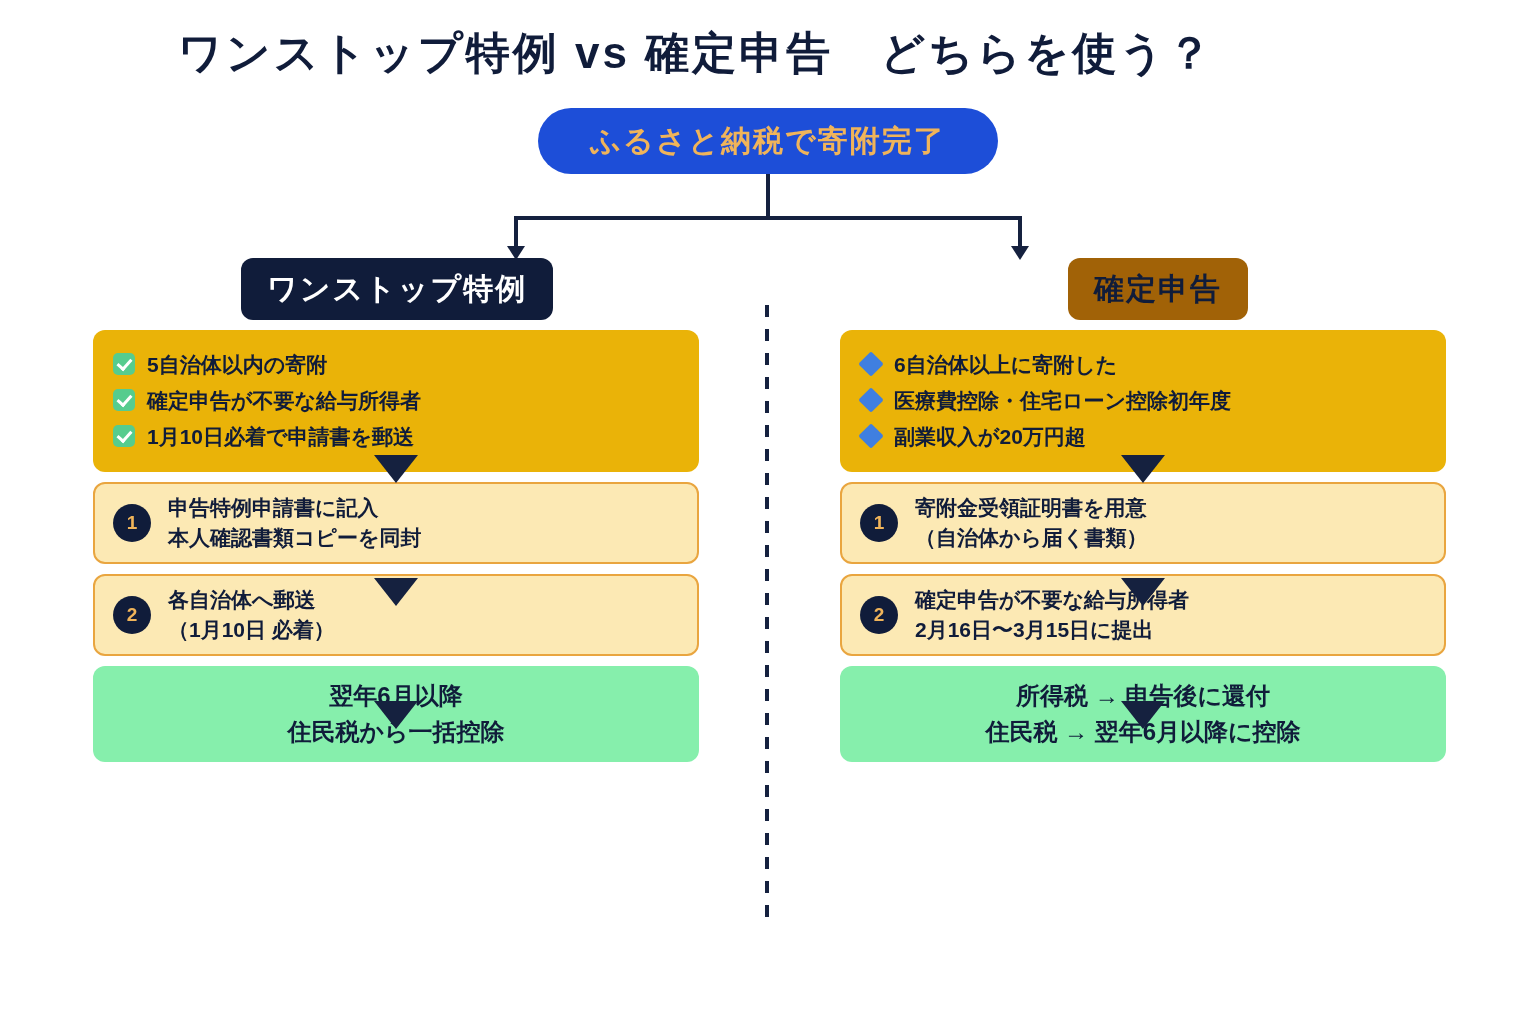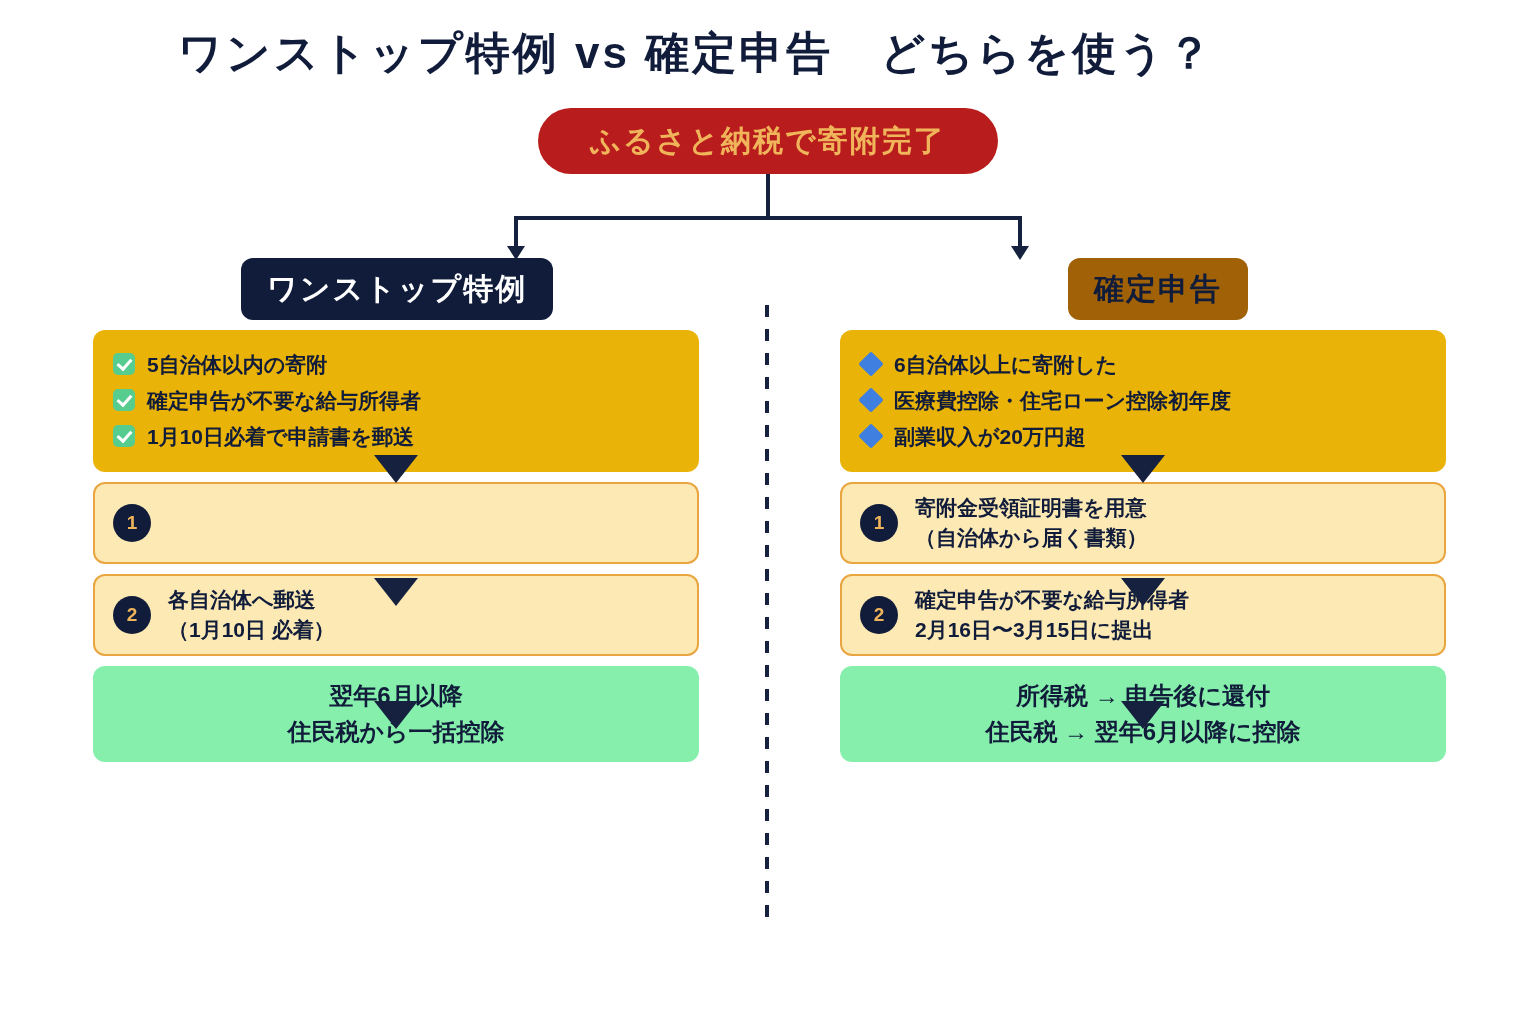--- a/index.html
+++ b/index.html
@@ -32,21 +32,21 @@
   }
 
   
   .root-pill {
     position: absolute;
     left: 538px;
     top: 108px;
     width: 460px;
     height: 66px;
     box-sizing: border-box;
-    background: #b91c1c;
+    background: #1d4ed8;
     border-radius: 33px;
     display: flex;
     align-items: center;
     justify-content: center;
     color: #f0b45a;
     font-size: 30px;
     font-weight: bold;
     letter-spacing: 2px;
   }
 
@@ -256,20 +256,22 @@
       <span>確定申告が不要な給与所得者</span>
     </div>
     <div class="cond-row">
       <span class="chk"></span>
       <span>1月10日必着で申請書を郵送</span>
     </div>
   </div>
 
   <div class="step-box">
     <div class="step-num">1</div>
+    <div class="step-text">申告特例申請書に記入
+本人確認書類コピーを同封</div>
   </div>
 
   <div class="step-box">
     <div class="step-num">2</div>
     <div class="step-text">各自治体へ郵送
 （1月10日 必着）</div>
   </div>
 
   <div class="result-box">
     <span>翌年6月以降

